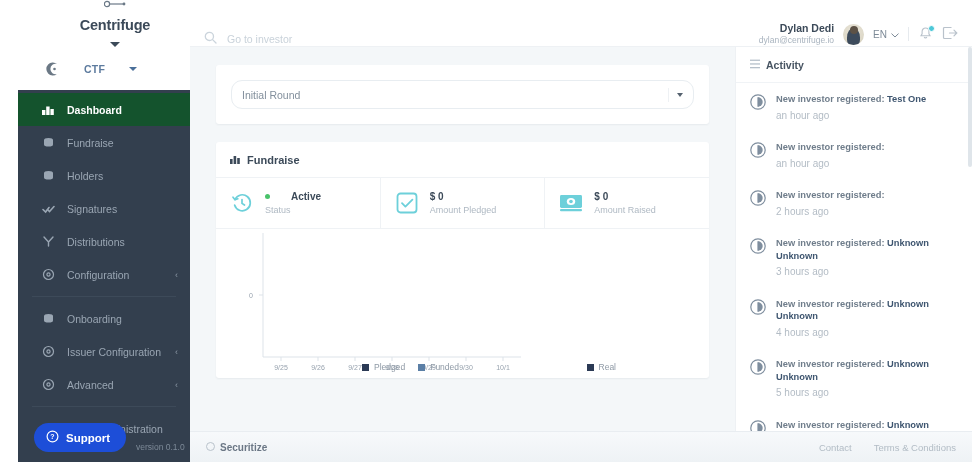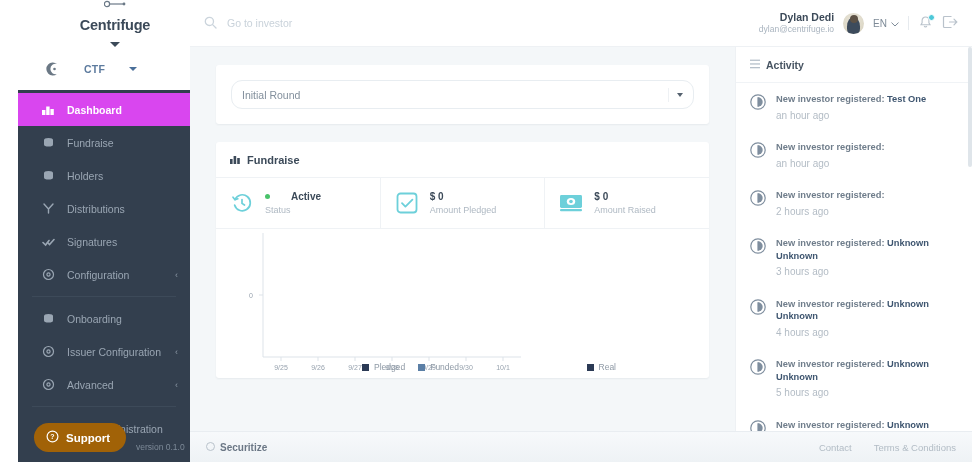--- a/index.html
+++ b/index.html
@@ -36,38 +36,38 @@
 
   .sidebar {
     position:absolute; left:18px; top:90px; width:172px; height:372px;
     background:#333f4e;
   }
   .nav { padding-top:3px; }
   .nav-item {
     height:33px; display:flex; align-items:center; padding:0 12px 0 24px; gap:12px;
     color:#9aa6b3; font-size:10.5px; position:relative; cursor:pointer;
   }
-  .nav-item.active { background:#d946ef; color:#ffffff; font-weight:600; }
+  .nav-item.active { background:#14532d; color:#ffffff; font-weight:600; }
   .nav-item .ico { width:13px; height:13px; display:flex; align-items:center; justify-content:center; flex:0 0 13px; }
   .nav-item .label { flex:1; white-space:nowrap; }
   .nav-item .chev { font-size:9px; color:#8d99a6; }
   .nav-sep { height:1px; background:#3d4a59; margin:5px 14px; }
 
   .support-wrap { position:absolute; left:0; bottom:10px; width:100%; padding-left:16px; }
   .support-btn {
     display:inline-flex; align-items:center; gap:7px;
-    background:#a16207; color:#fff; font-size:11.5px; font-weight:700;
+    background:#1d4ed8; color:#fff; font-size:11.5px; font-weight:700;
     border:none; border-radius:16px; padding:7px 16px 7px 12px; cursor:pointer;
   }
   .version { position:absolute; left:118px; bottom:0; font-size:8.5px; color:#7d8a98; white-space:nowrap; }
 
   
   .topbar {
     position:absolute; left:190px; top:0; width:782px; height:47px;
-    background:#fff; display:flex; align-items:center; border-bottom:1px solid #eef1f4;
+    background:#fff; display:flex; align-items:flex-end; border-bottom:1px solid #eef1f4;
   }
   .search { display:flex; align-items:center; gap:10px; padding-left:14px; flex:1; }
   .search input {
     border:none; outline:none; font-family:inherit; font-size:10.5px; color:#8e9aa6;
     width:240px; background:transparent;
   }
   .search input::placeholder { color:#c9d2da; }
   .user-block { display:flex; align-items:center; gap:9px; padding-right:14px; }
   .user-text { text-align:right; line-height:1.25; }
   .user-name { font-size:10.5px; font-weight:700; color:#3c4a59; }
@@ -211,34 +211,34 @@
                 <ellipse cx="6.5" cy="7.5" rx="4.5" ry="2.1" fill="#9aa6b3"></ellipse>
                 <rect x="2" y="3" width="9" height="4.5" fill="#9aa6b3"></rect>
               </svg>
           </span>
           <span class="label">Holders</span>
         </div>
 
         <div class="nav-item">
           <span class="ico">
             <svg width="13" height="11" viewBox="0 0 13 11">
-                <path d="M2 1l4.5 5v4M11 1L6.5 6" stroke="#9aa6b3" stroke-width="1.4" fill="none" stroke-linecap="round"></path>
-              </svg>
-          </span>
-          <span class="label">Distributions</span>
-        </div>
-
-        <div class="nav-item">
-          <span class="ico">
-            <svg width="13" height="11" viewBox="0 0 13 11">
                 <path d="M1 6.5l2.6 2.6L7 4.5" stroke="#9aa6b3" stroke-width="1.6" fill="none" stroke-linecap="round"></path>
                 <path d="M5.5 6.5l2 2L12 3.5" stroke="#9aa6b3" stroke-width="1.6" fill="none" stroke-linecap="round"></path>
               </svg>
           </span>
           <span class="label">Signatures</span>
+        </div>
+
+        <div class="nav-item">
+          <span class="ico">
+            <svg width="13" height="11" viewBox="0 0 13 11">
+                <path d="M2 1l4.5 5v4M11 1L6.5 6" stroke="#9aa6b3" stroke-width="1.4" fill="none" stroke-linecap="round"></path>
+              </svg>
+          </span>
+          <span class="label">Distributions</span>
         </div>
 
         <div class="nav-item">
           <span class="ico">
             <svg width="13" height="13" viewBox="0 0 13 13">
                 <circle cx="6.5" cy="6.5" r="5" fill="none" stroke="#9aa6b3" stroke-width="1.2"></circle>
                 <circle cx="6.5" cy="6.5" r="1.6" fill="none" stroke="#9aa6b3" stroke-width="1.2"></circle>
               </svg>
           </span>
           <span class="label">Configuration</span>

